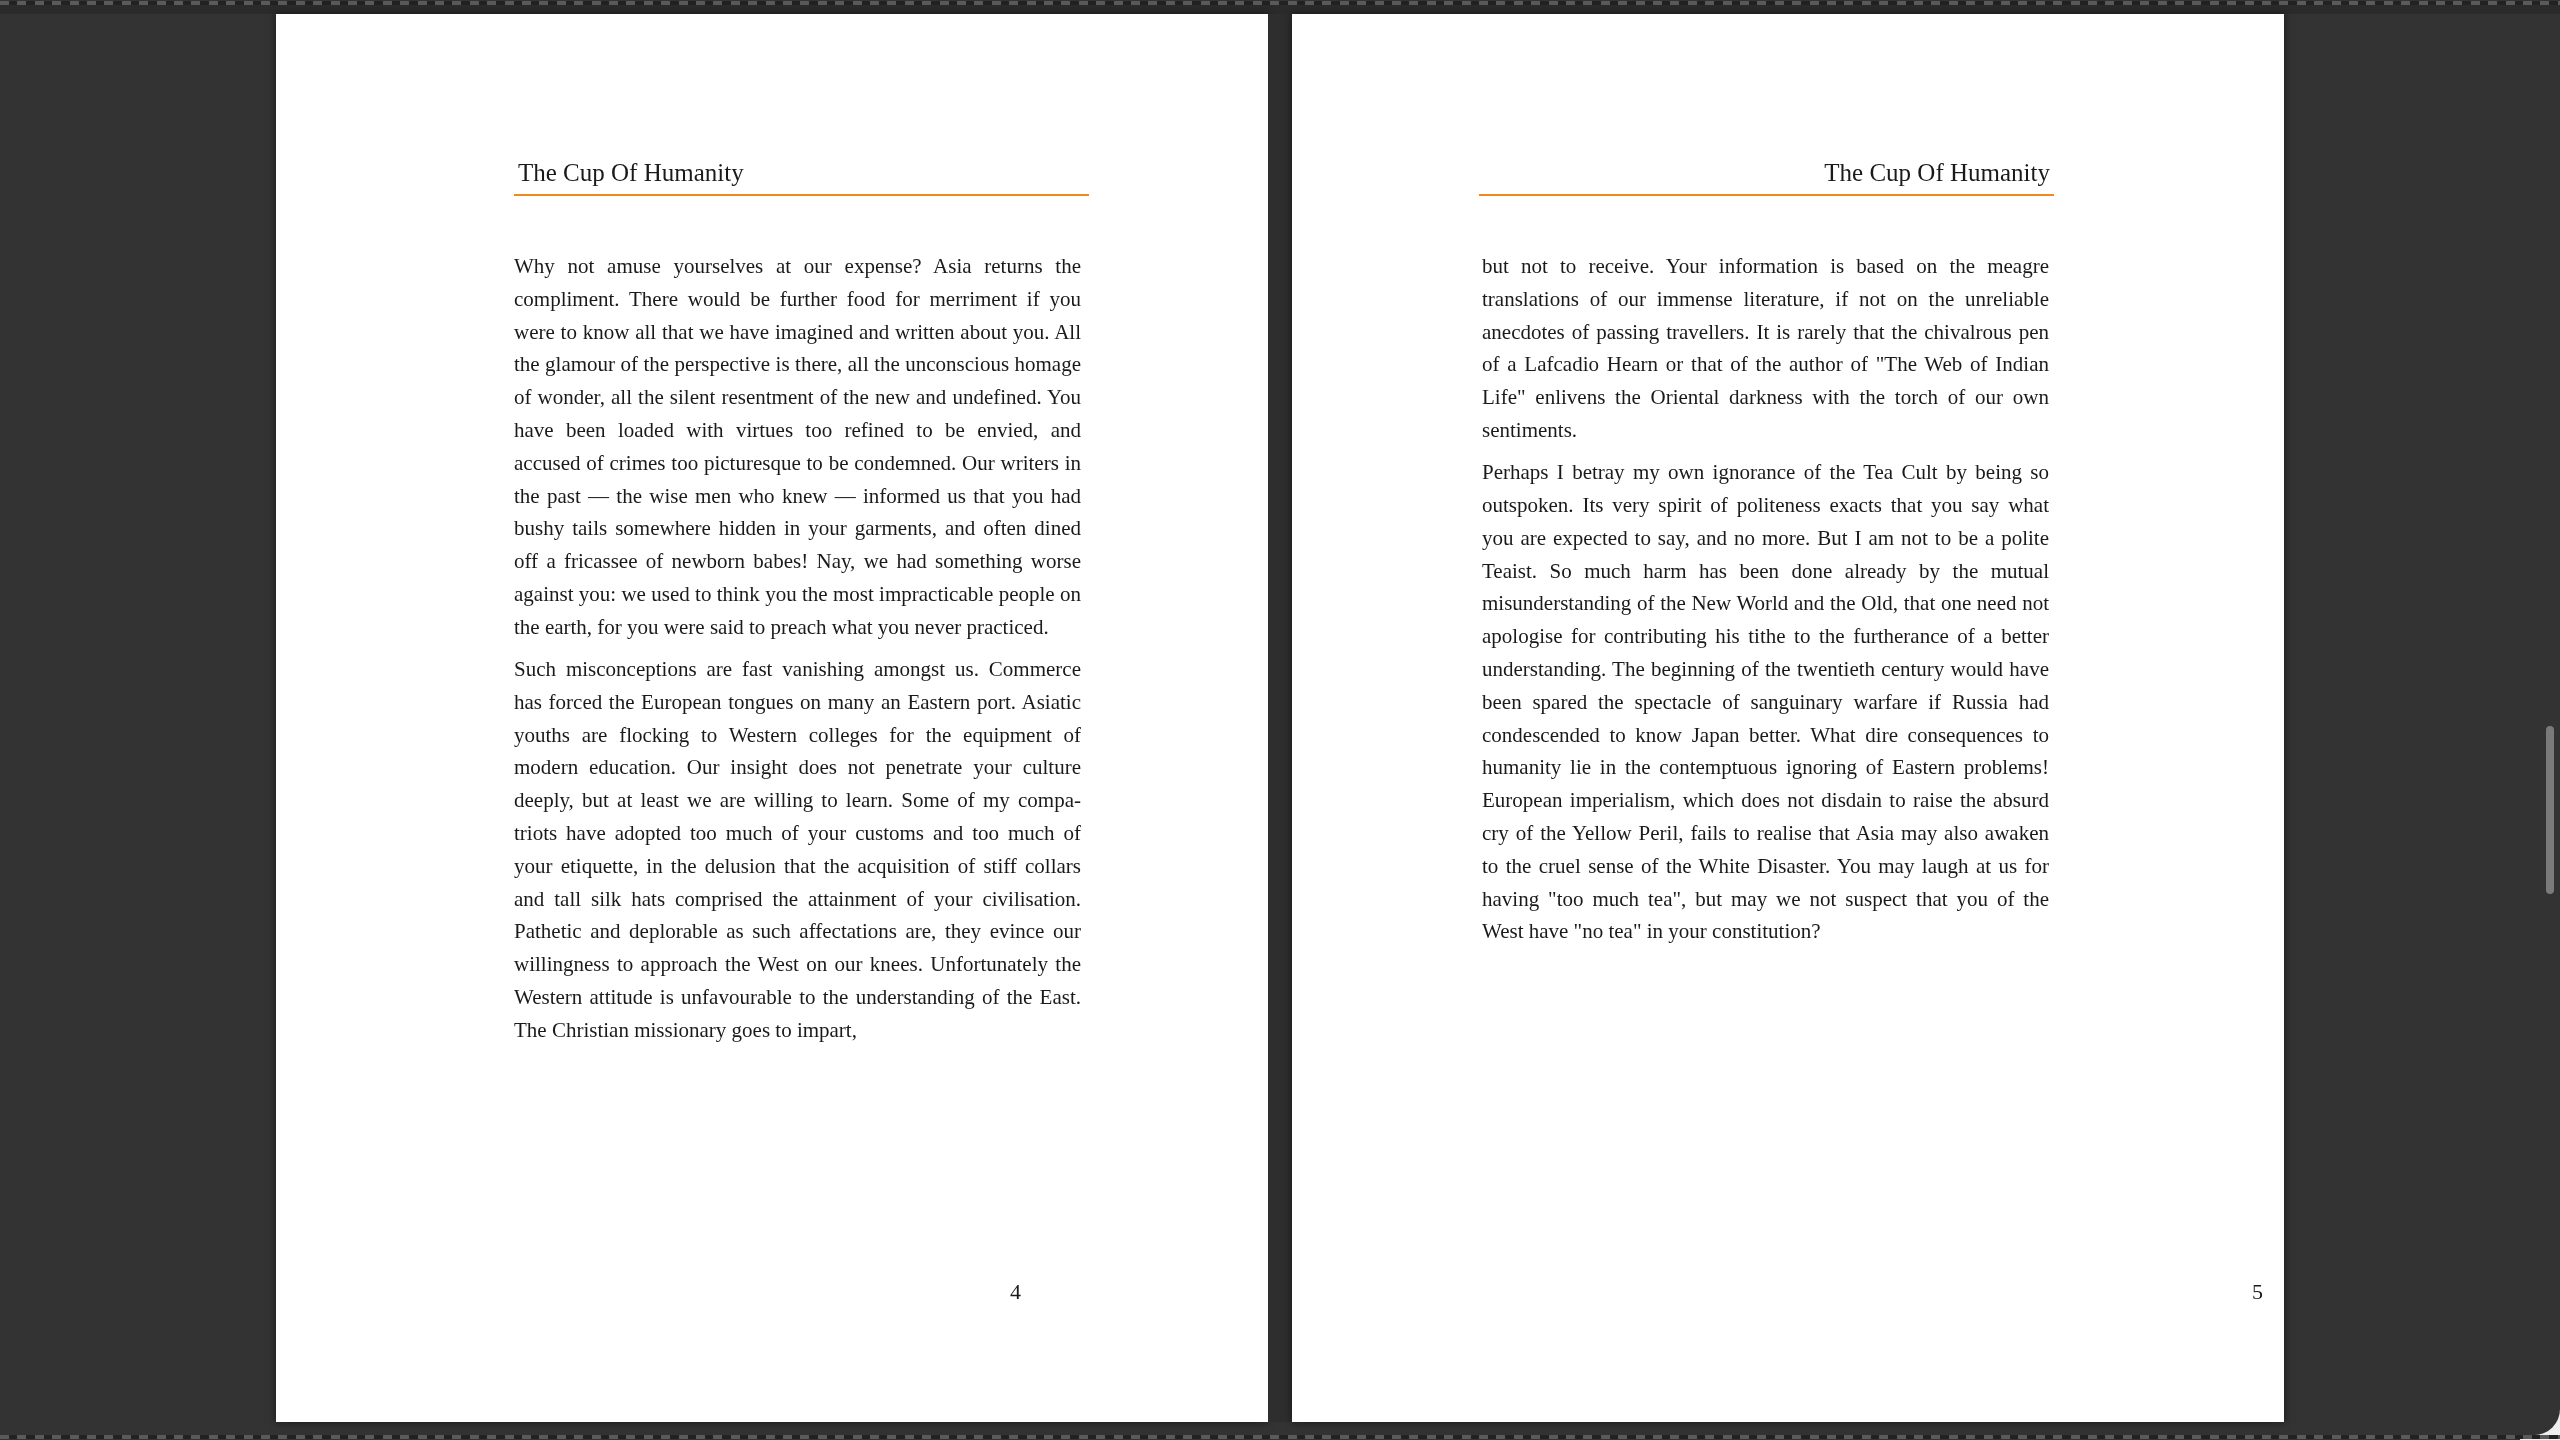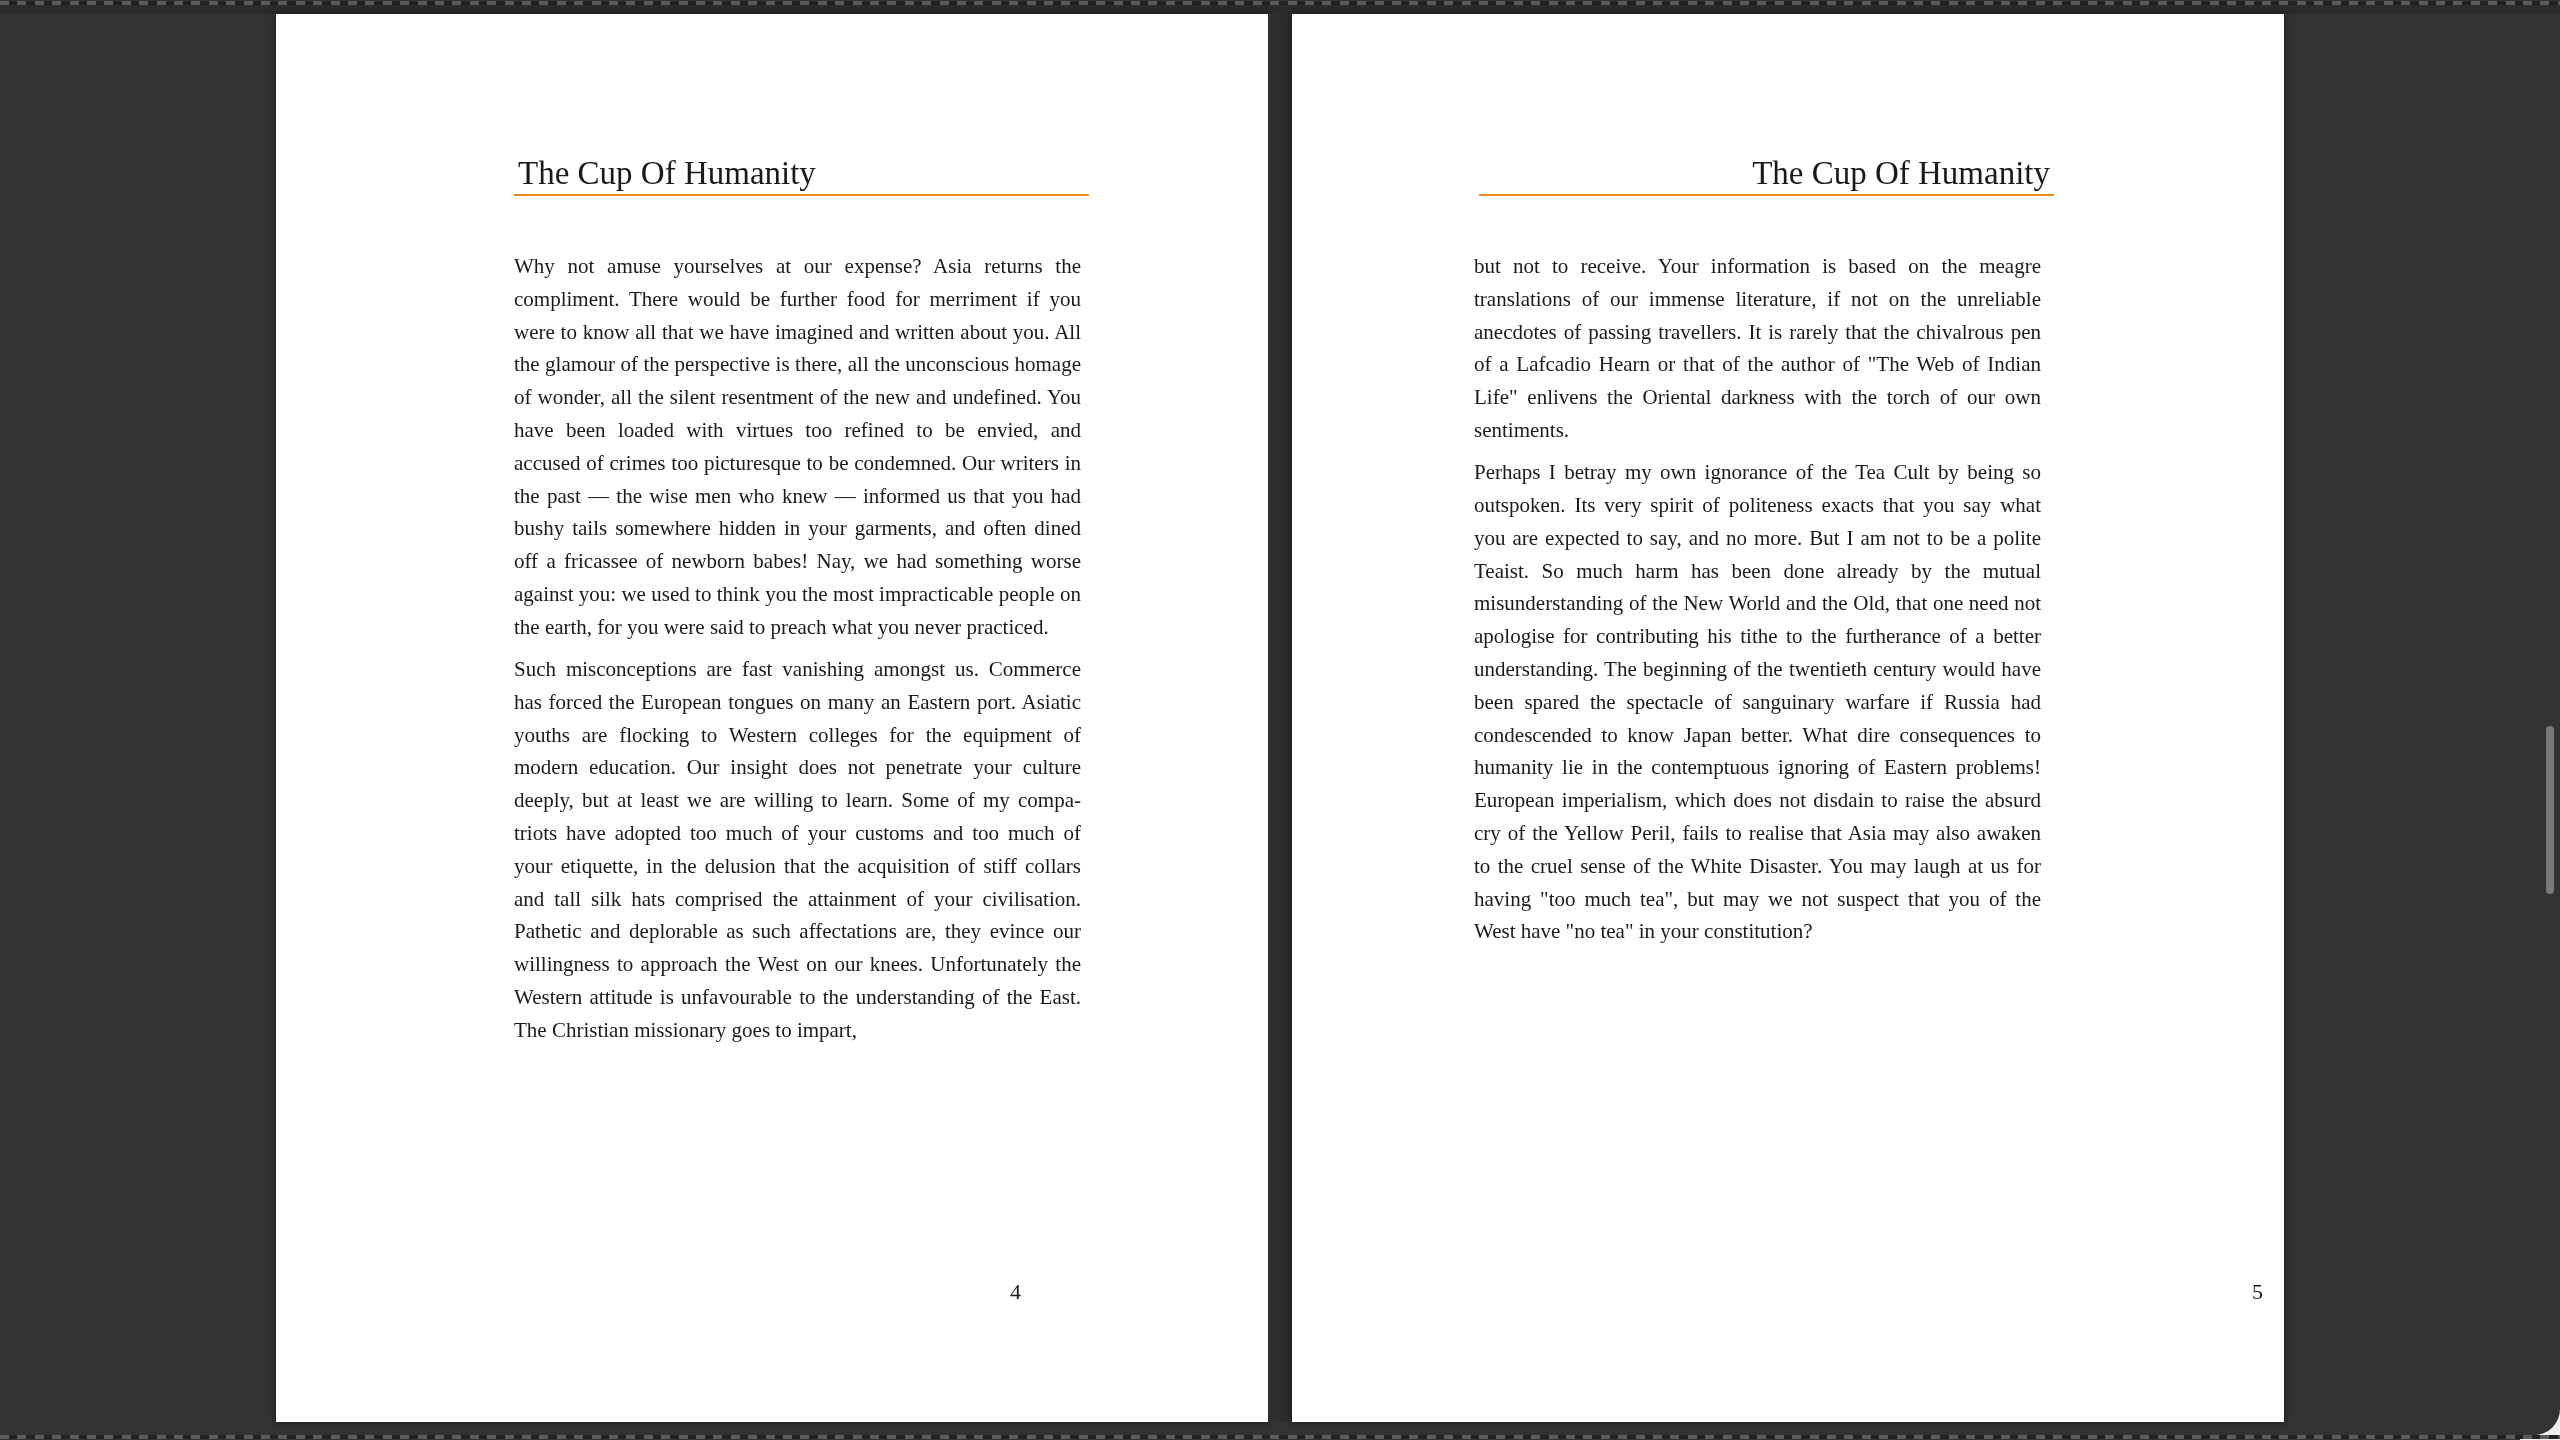--- a/index.html
+++ b/index.html
@@ -19,31 +19,31 @@
   .page {
     position: absolute; top: 14px; width: 992px; height: 1408px;
     background: #ffffff; box-shadow: 0 0 8px rgba(0,0,0,0.55);
   }
   .page.left { left: 276px; }
   .page.right { left: 1292px; }
   .gutter { position: absolute; top: 14px; left: 1268px; width: 24px; height: 1408px; background: #2e2e2e; }
   .running-head {
     position: absolute; top: 143px; width: 575px;
     border-bottom: 2px solid #f08a1c;
-    font-size: 33px; color: #1a1a1a; line-height: 32px; padding-bottom: 5px;
+    font-size: 25px; color: #1a1a1a; line-height: 32px; padding-bottom: 5px;
   }
   .page.left .running-head { left: 238px; text-align: left; padding-left: 4px; width: 571px; }
   .page.right .running-head { left: 187px; text-align: right; width: 571px; padding-right: 4px; }
   .body-text {
     position: absolute; top: 236px; width: 567px;
     font-size: 21px; line-height: 32.8px; color: #1a1a1a;
     text-align: justify; hyphens: manual;
   }
   .page.left .body-text { left: 238px; }
-  .page.right .body-text { left: 182px; }
+  .page.right .body-text { left: 190px; }
   .body-text p { margin: 0 0 9.5px 0; }
   .page-number {
     position: absolute; top: 1264px; width: 100%; text-align: center;
     font-size: 22px; color: #1a1a1a; line-height: 28px;
   }
   .page.left .page-number { left: 0; width: 745px; text-align: right; }
   .page.right .page-number { left: 0; width: 971px; text-align: right; }
   .scrollbar-track { position: absolute; left: 2540px; top: 14px; width: 14px; height: 1408px; }
   .scrollbar-thumb {
     position: absolute; left: 2546px; top: 726px; width: 8px; height: 168px;

